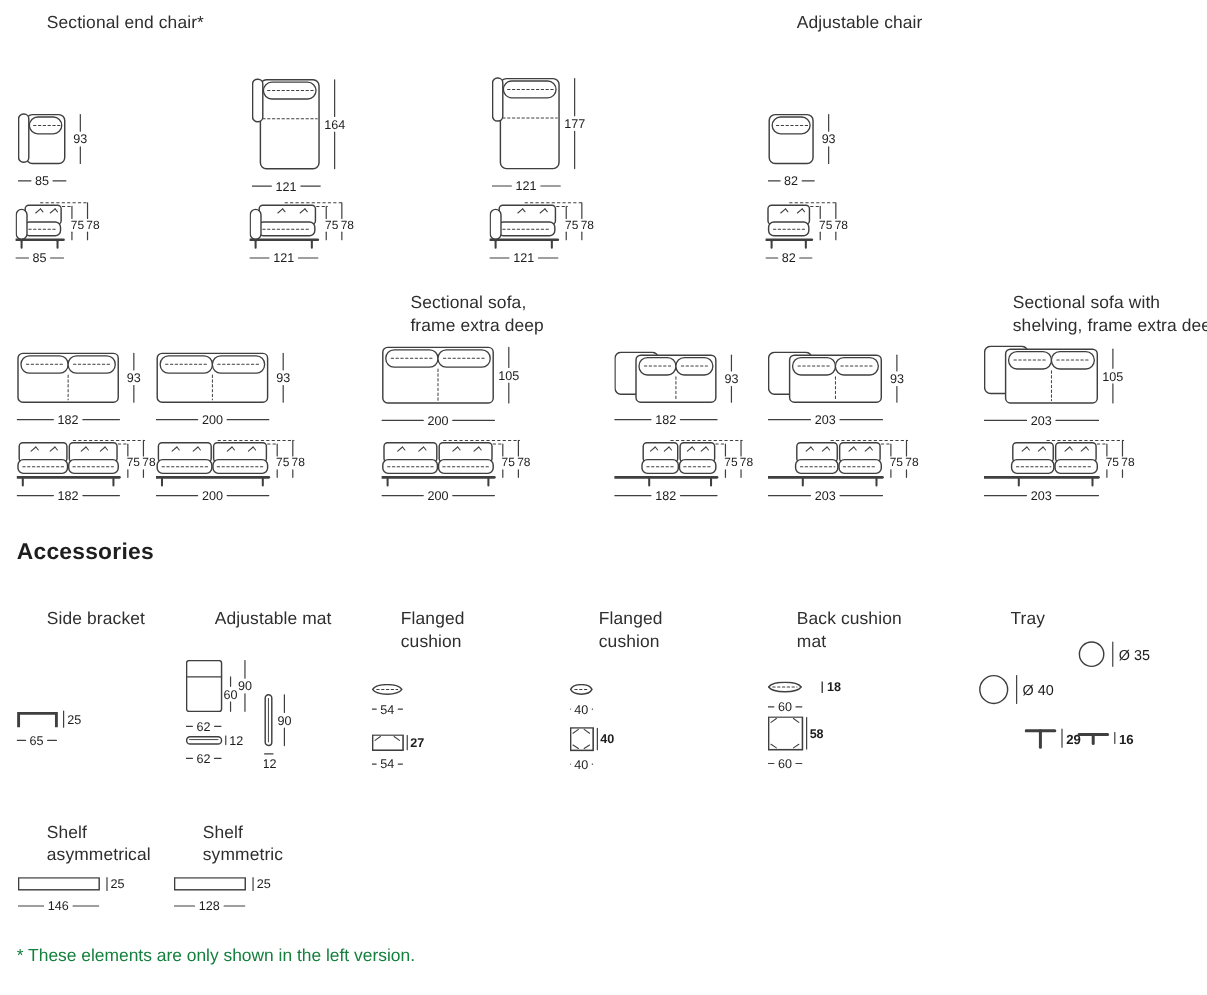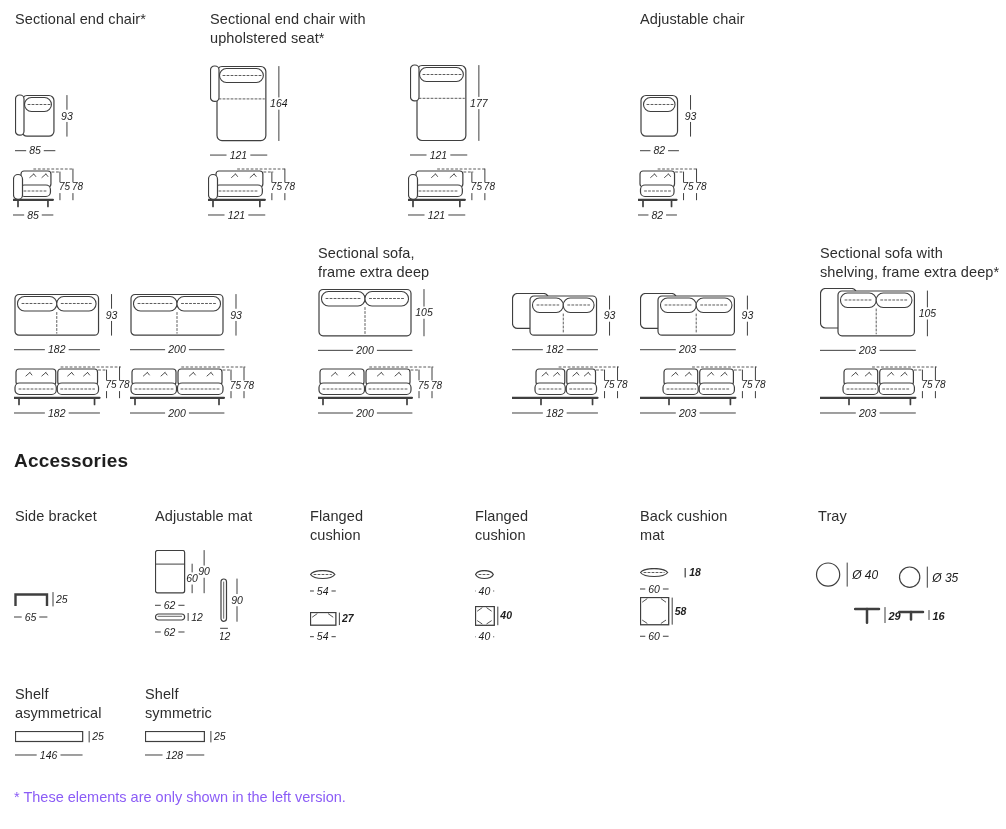--- a/index.html
+++ b/index.html
@@ -1,32 +1,30 @@
 <!DOCTYPE html>
 <html><head>
 <meta charset="utf-8">
 <style>
   html,body{margin:0;padding:0;background:#fff;}
   .page{position:relative;width:1006px;height:829px;background:#ffffff;
         font-family:"Liberation Sans",sans-serif;overflow:hidden;}
   .t{position:absolute;font-size:14.5px;color:#2e2e2e;line-height:1.28;
-     white-space:pre-line;letter-spacing:.1px;}
+     white-space:pre-line;letter-spacing:.1px;margin-left:24px;}
   .h{position:absolute;font-size:19px;font-weight:700;color:#1e1e1e;letter-spacing:.2px;}
-  .d{position:absolute;font-style:italic;}
-  .fn{position:absolute;font-size:14.5px;color:#8b5cf6;}
+  .d{position:absolute;}
+  .fn{position:absolute;font-size:14.5px;color:#15803d;}
   svg text{font-family:"Liberation Sans",sans-serif;}
 </style>
 </head>
 <body>
 
 <div class="page">
 
   <div class="t" style="left:15px;top:10px;width:185px">Sectional end chair*</div>
-  <div class="t" style="left:210px;top:10px;width:200px">Sectional end chair with
-upholstered seat*</div>
   <div class="t" style="left:640px;top:10px;width:160px">Adjustable chair</div>
 
   <div class="d" style="left:15px;top:94px"><svg xmlns="http://www.w3.org/2000/svg" width="73.94999999999999" height="67.71000000000001" viewBox="0 0 73.94999999999999 67.71000000000001">
         <rect x="7" y="1.5" width="31.949999999999996" height="40.71" rx="5" fill="#fff" stroke="#3f3f3f" stroke-width="1.2"></rect>
         <rect x="9.5" y="3.5" width="26.949999999999996" height="14" rx="7" fill="none" stroke="#3f3f3f" stroke-width="1.1"></rect>
         <line x1="13" y1="10.5" x2="34.949999999999996" y2="10.5" stroke="#3f3f3f" stroke-width="0.85" stroke-dasharray="2,2" stroke-linecap="round"></line>
         <rect x="0.5" y="1" width="8.5" height="40.2132" rx="4" fill="#fff" stroke="#3f3f3f" stroke-width="1.2"></rect>
         <line x1="51.949999999999996" y1="1.5" x2="51.949999999999996" y2="15.355" stroke="#3f3f3f" stroke-width="1" stroke-linecap="round"></line>
         <line x1="51.949999999999996" y1="28.355" x2="51.949999999999996" y2="42.21" stroke="#3f3f3f" stroke-width="1" stroke-linecap="round"></line>
         <text x="51.949999999999996" y="25.555" font-size="10.5" font-weight="400" fill="#1d1d1d" text-anchor="middle">93</text>
@@ -548,21 +546,21 @@
         <text x="34.7" y="17.63" font-size="10.5" font-weight="700" fill="#1d1d1d" text-anchor="start">58</text>
         <line x1="0" y1="39.26" x2="4.9" y2="39.26" stroke="#3f3f3f" stroke-width="1" stroke-linecap="round"></line>
         <line x1="23.299999999999997" y1="39.26" x2="28.2" y2="39.26" stroke="#3f3f3f" stroke-width="1" stroke-linecap="round"></line>
         <text x="14.1" y="42.96" font-size="10.5" font-weight="400" fill="#1d1d1d" text-anchor="middle">60</text>
       </svg></div>
   <div class="d" style="left:815px;top:560px"><svg xmlns="http://www.w3.org/2000/svg" width="77.2" height="31.2" viewBox="0 0 77.2 31.2">
         <circle cx="13.1" cy="14.6" r="11.6" fill="none" stroke="#3f3f3f" stroke-width="1.2"></circle>
         <line x1="32.2" y1="3" x2="32.2" y2="26.2" stroke="#3f3f3f" stroke-width="1" stroke-linecap="round"></line>
         <text x="37.2" y="19.1" font-size="12" font-weight="400" fill="#1d1d1d" text-anchor="start">Ø 40</text>
       </svg></div>
-  <div class="d" style="left:898px;top:564px"><svg xmlns="http://www.w3.org/2000/svg" width="74.3" height="28.299999999999997" viewBox="0 0 74.3 28.299999999999997">
+  <div class="d" style="left:898px;top:532px"><svg xmlns="http://www.w3.org/2000/svg" width="74.3" height="28.299999999999997" viewBox="0 0 74.3 28.299999999999997">
         <circle cx="11.649999999999999" cy="13.149999999999999" r="10.149999999999999" fill="none" stroke="#3f3f3f" stroke-width="1.2"></circle>
         <line x1="29.299999999999997" y1="3" x2="29.299999999999997" y2="23.299999999999997" stroke="#3f3f3f" stroke-width="1" stroke-linecap="round"></line>
         <text x="34.3" y="17.65" font-size="12" font-weight="400" fill="#1d1d1d" text-anchor="start">Ø 35</text>
       </svg></div>
   <div class="d" style="left:854px;top:606px"><svg xmlns="http://www.w3.org/2000/svg" width="62" height="23.63" viewBox="0 0 62 23.63">
         <line x1="1" y1="3" x2="25" y2="3" stroke="#3f3f3f" stroke-width="2.5" stroke-linecap="round"></line>
         <line x1="13" y1="3" x2="13" y2="16.63" stroke="#3f3f3f" stroke-width="2.5" stroke-linecap="round"></line>
         <line x1="31" y1="1.5" x2="31" y2="16.63" stroke="#3f3f3f" stroke-width="1" stroke-linecap="round"></line>
         <text x="34.5" y="13.815" font-size="11" font-weight="600" fill="#1d1d1d" text-anchor="start">29</text>
       </svg></div>

